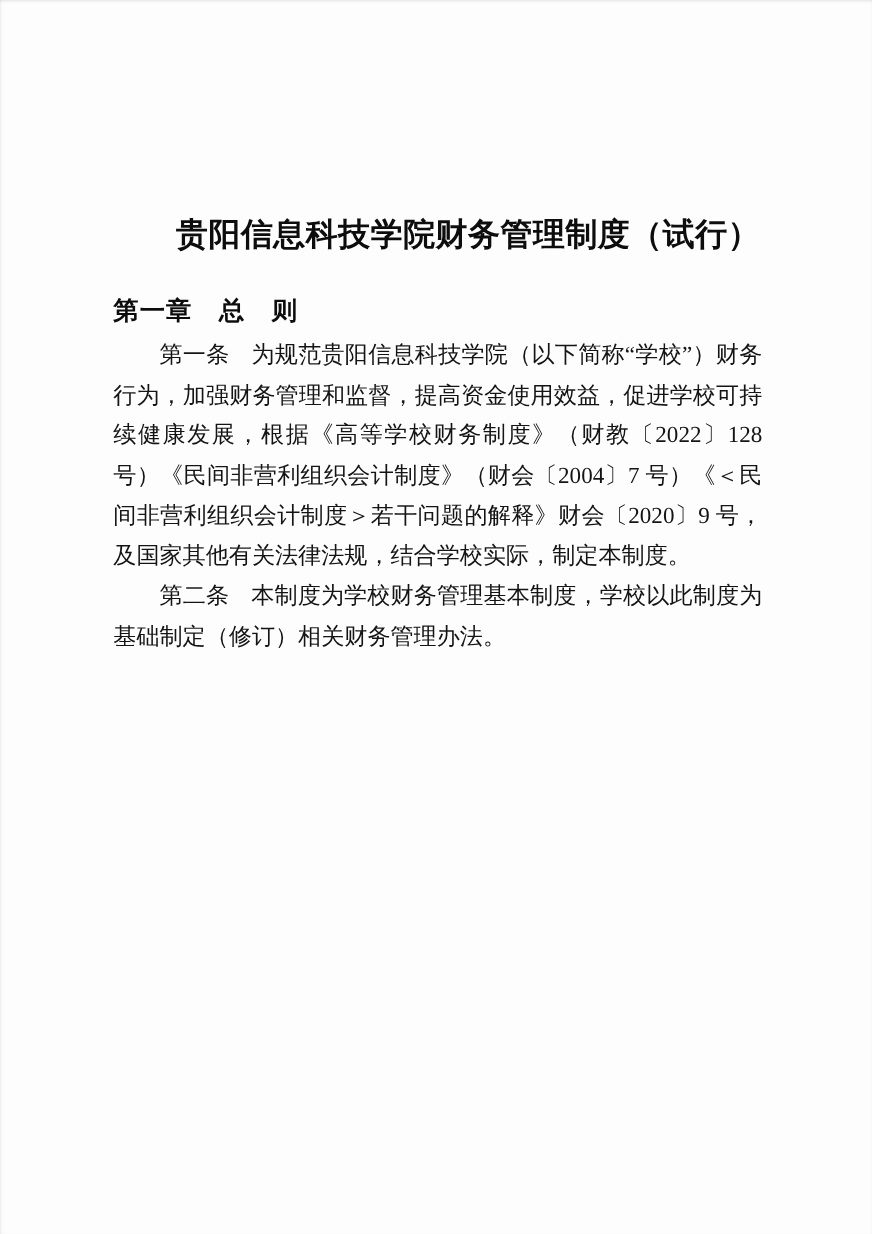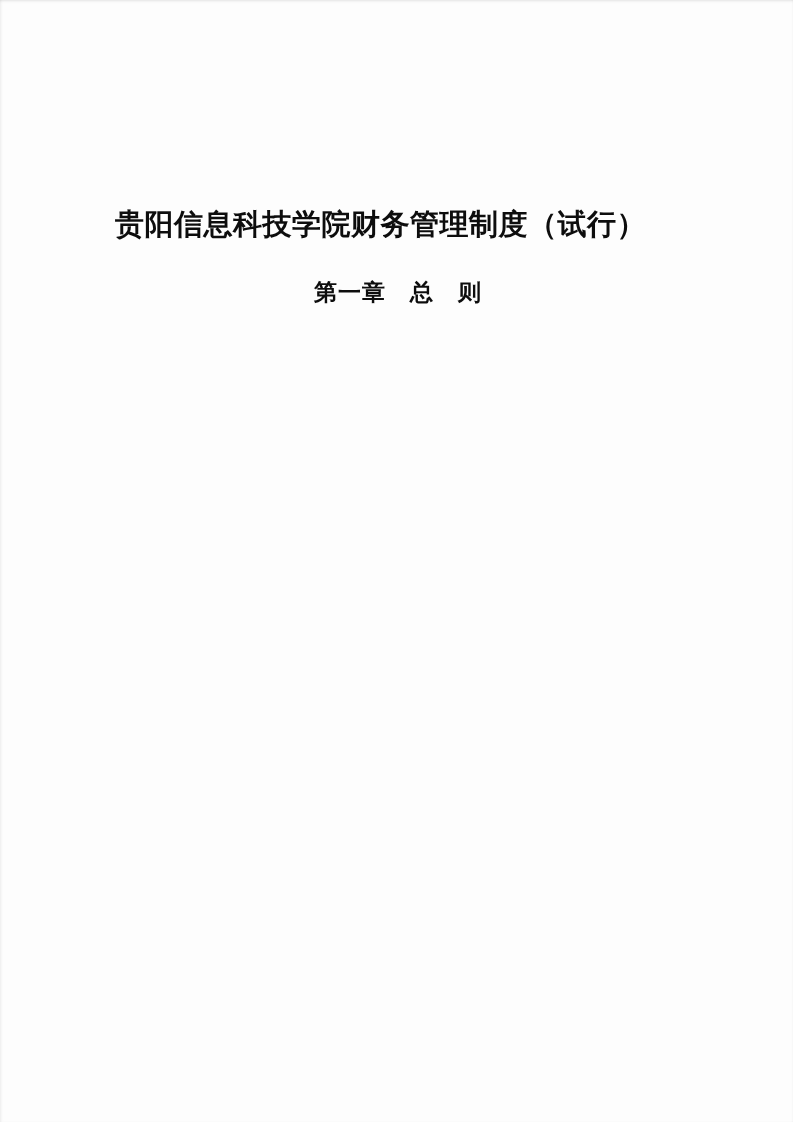--- a/index.html
+++ b/index.html
@@ -19,36 +19,35 @@
     font-family: "Liberation Serif", "DejaVu Serif", serif;
     color: #141414;
   }
   .content {
     position: absolute;
     left: 103px;
     top: 192px;
     width: 590px;
   }
   .doc-title {
-    margin: 12px;
+    margin: 2px;
     font-size: 29px;
     line-height: 40px;
     font-weight: bold;
-    text-align: left;
+    text-align: right;
     letter-spacing: 0.5px;
     white-space: nowrap;
     color: #0d0d0d;
   }
   .chapter-heading {
     margin: 33px 0 0 0;
     font-family: "Liberation Sans", "DejaVu Sans", sans-serif;
     font-size: 23px;
     line-height: 30px;
     font-weight: bold;
-    text-align: center;
     letter-spacing: 1px;
     color: #0d0d0d;
   }
   .body-text {
     margin-top: 7px;
   }
   .article {
     margin: 0;
     font-size: 21px;
     line-height: 36.5px;
@@ -65,19 +64,21 @@
 
 <div class="page">
   <div class="content">
 
     <h1 class="doc-title">贵阳信息科技学院财务管理制度（试行）</h1>
 
     <h2 class="chapter-heading">第一章　总　则</h2>
 
     <div class="body-text">
 
+      <p class="article"><span class="article-label">第一条</span><span>为规范贵阳信息科技学院（以下简称“学校”）财务行为，加强财务管理和监督，提高资金使用效益，促进学校可持续健康发展，根据《高等学校财务制度》（财教〔2022〕128 号）《民间非营利组织会计制度》（财会〔2004〕7 号）《＜民间非营利组织会计制度＞若干问题的解释》财会〔2020〕9 号，及国家其他有关法律法规，结合学校实际，制定本制度。</span></p>
 
+      <p class="article"><span class="article-label">第二条</span><span>本制度为学校财务管理基本制度，学校以此制度为基础制定（修订）相关财务管理办法。</span></p>
 
 
 
     </div>
   </div>
 </div>
 
 </body></html>

